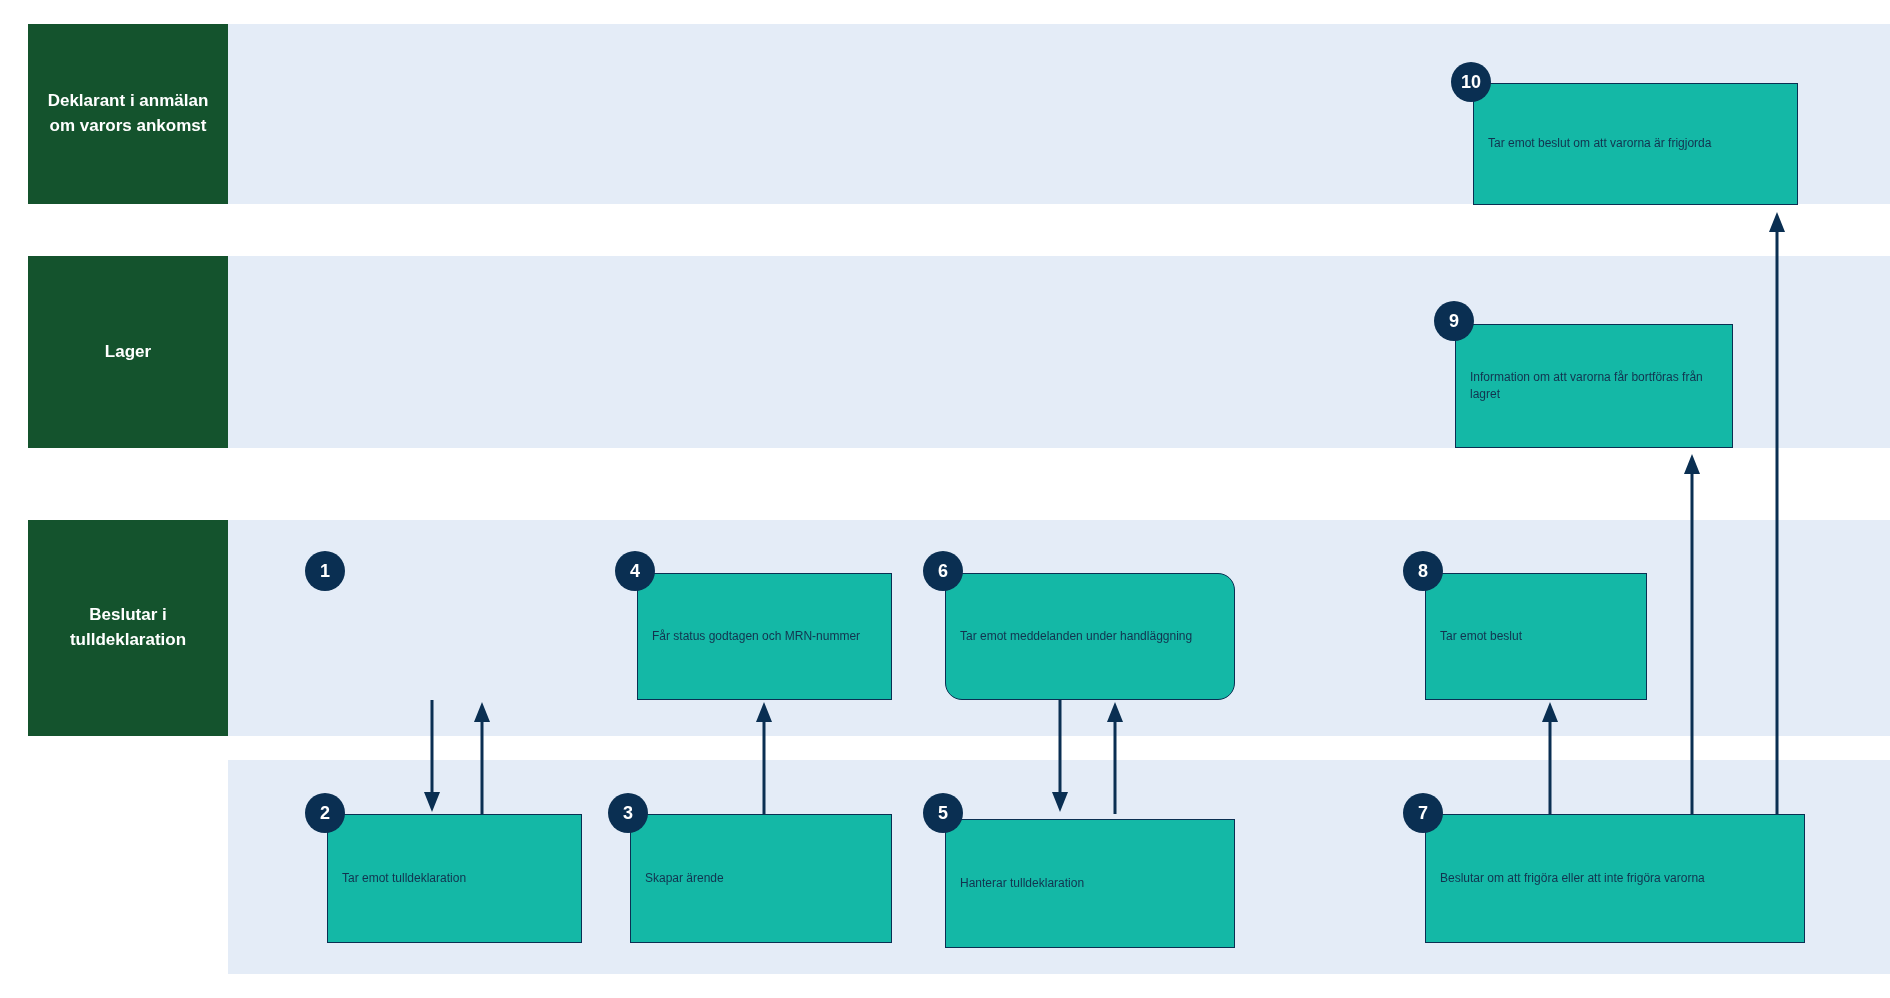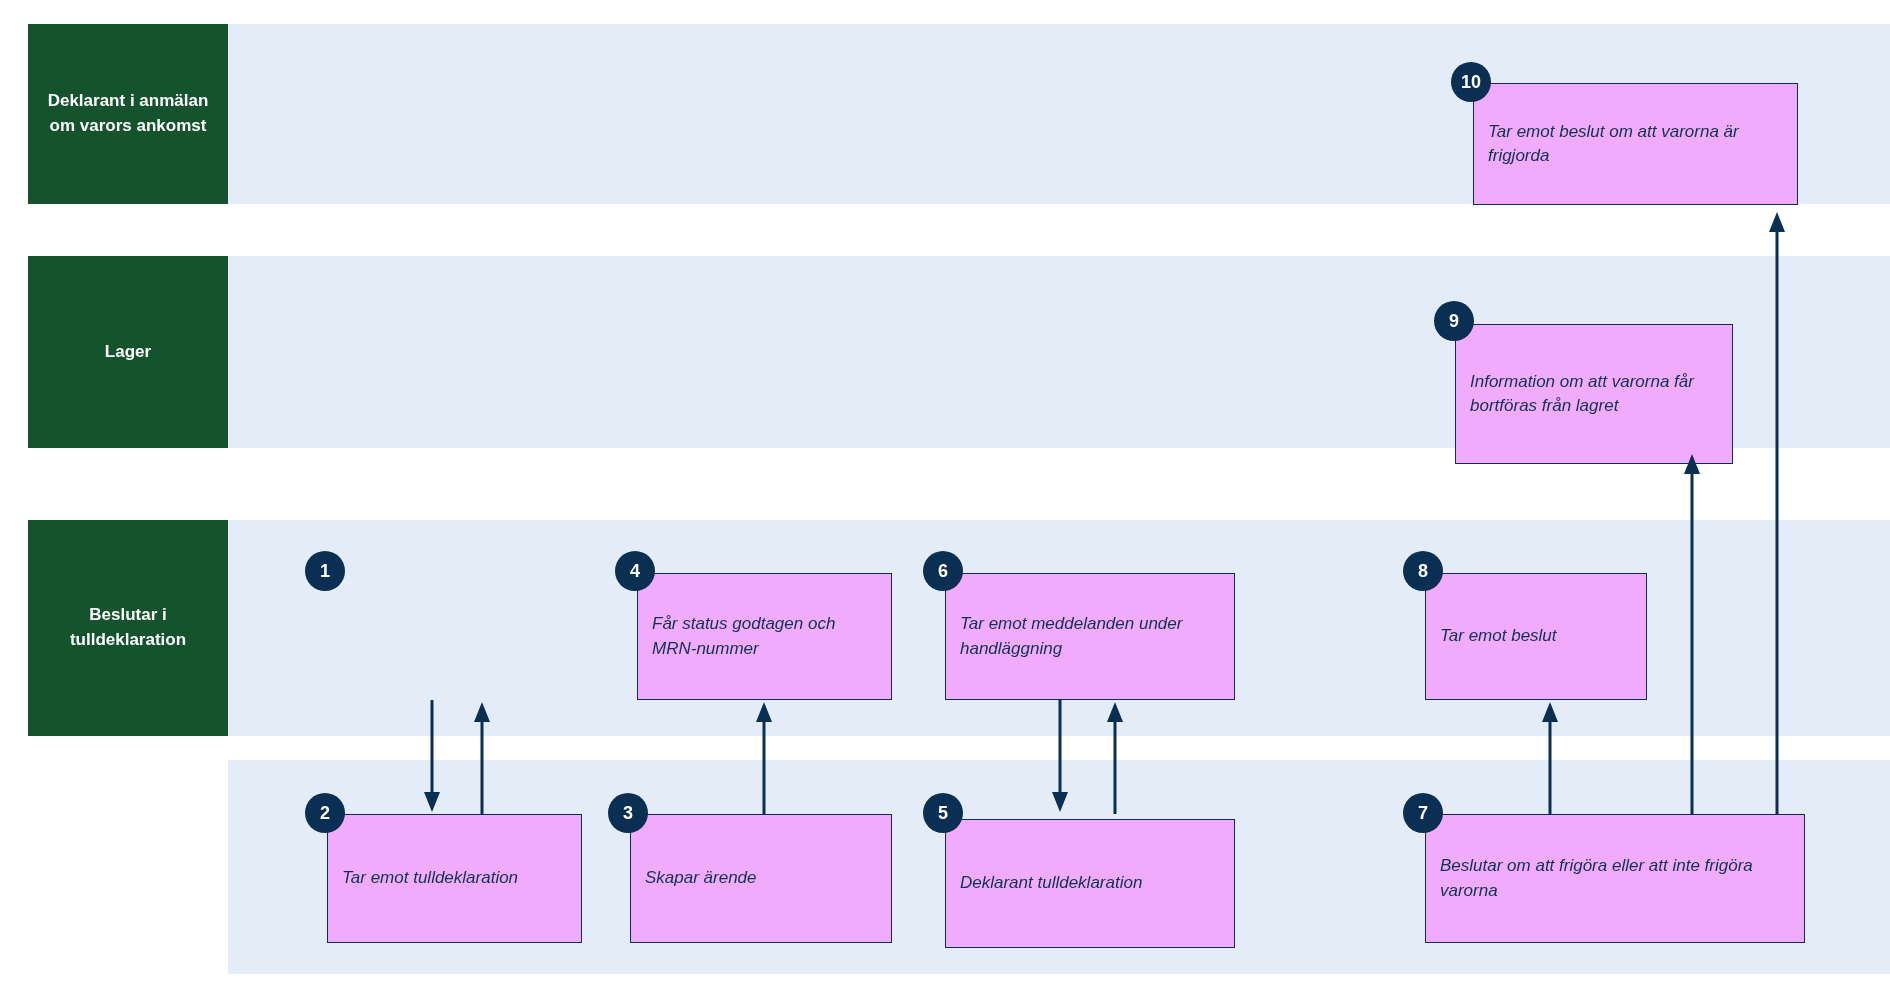--- a/index.html
+++ b/index.html
@@ -45,30 +45,29 @@
   .lane-band {
     position: absolute;
     left: 228px;
     top: 0;
     right: 0;
     height: 100%;
     background: #e4ecf7;
   }
   .node {
     position: absolute;
-    background: #f0abfc;
+    background: #14b8a6;
     border: 1.6px solid #0a2f52;
     box-sizing: border-box;
     color: #12334f;
-    font-size: 17px;
+    font-size: 12px;
     line-height: 1.42;
     display: flex;
     align-items: center;
     padding: 10px 14px;
-    font-style: italic;
   }
   .node-text {
     display: block;
   }
   .badge {
     position: absolute;
     width: 40px;
     height: 40px;
     border-radius: 50%;
     background: #0a2f52;
@@ -167,54 +166,54 @@
       <line x1="12" y1="604" x2="12" y2="16" stroke="#0a2f52" stroke-width="3"></line>
       <polygon points="12,2 4,22 20,22" fill="#0a2f52"></polygon>
     </svg>
   </div>
 
   <div class="node" style="left:1473px;top:83px;width:325px;height:122px;">
     <span class="node-text">Tar emot beslut om att varorna är frigjorda</span>
   </div>
   <div class="badge" style="left:1451px;top:62px;">10</div>
 
-  <div class="node" style="left:1455px;top:324px;width:278px;height:140px;">
+  <div class="node" style="left:1455px;top:324px;width:278px;height:124px;">
     <span class="node-text">Information om att varorna får bortföras från lagret</span>
   </div>
   <div class="badge" style="left:1434px;top:301px;">9</div>
 
   <div class="badge" style="left:305px;top:551px;">1</div>
 
   <div class="node" style="left:637px;top:573px;width:255px;height:127px;">
     <span class="node-text">Får status godtagen och MRN-nummer</span>
   </div>
   <div class="badge" style="left:615px;top:551px;">4</div>
 
-  <div class="node" style="left:945px;top:573px;width:290px;height:127px;">
+  <div class="node" style="left:945px;top:573px;width:290px;height:127px;border-radius:17px;">
     <span class="node-text">Tar emot meddelanden under handläggning</span>
   </div>
   <div class="badge" style="left:923px;top:551px;">6</div>
 
   <div class="node" style="left:1425px;top:573px;width:222px;height:127px;">
     <span class="node-text">Tar emot beslut</span>
   </div>
   <div class="badge" style="left:1403px;top:551px;">8</div>
 
   <div class="node" style="left:327px;top:814px;width:255px;height:129px;">
     <span class="node-text">Tar emot tulldeklaration</span>
   </div>
   <div class="badge" style="left:305px;top:793px;">2</div>
 
   <div class="node" style="left:630px;top:814px;width:262px;height:129px;">
     <span class="node-text">Skapar ärende</span>
   </div>
   <div class="badge" style="left:608px;top:793px;">3</div>
 
   <div class="node" style="left:945px;top:819px;width:290px;height:129px;">
-    <span class="node-text">Deklarant tulldeklaration</span>
+    <span class="node-text">Hanterar tulldeklaration</span>
   </div>
   <div class="badge" style="left:923px;top:793px;">5</div>
 
   <div class="node" style="left:1425px;top:814px;width:380px;height:129px;">
     <span class="node-text">Beslutar om att frigöra eller att inte frigöra varorna</span>
   </div>
   <div class="badge" style="left:1403px;top:793px;">7</div>
 
 </div>
 

